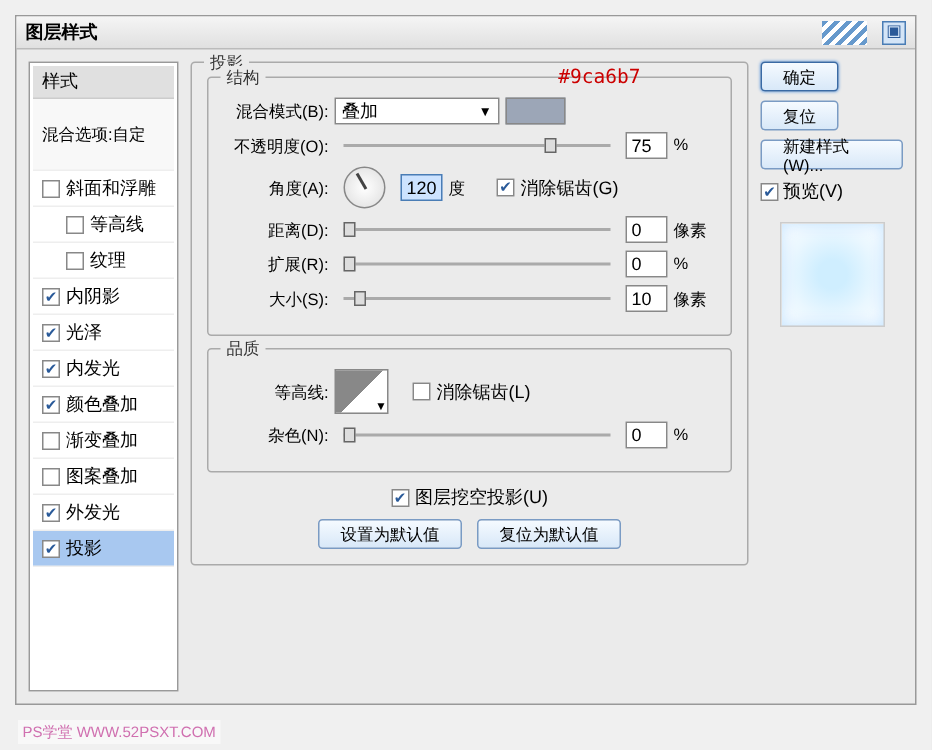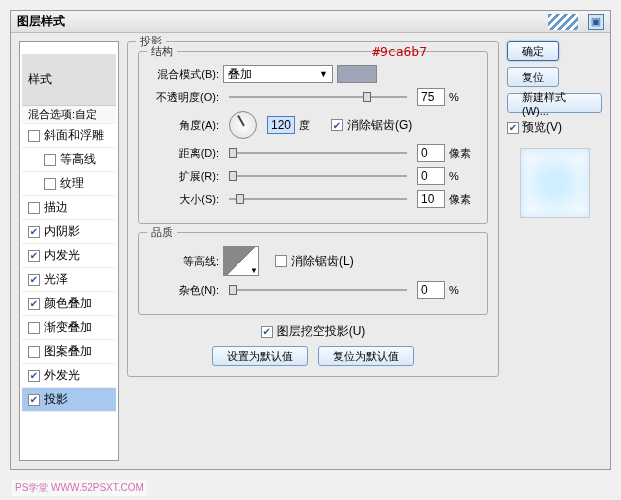--- a/index.html
+++ b/index.html
@@ -5,22 +5,22 @@
 * { box-sizing: border-box; margin: 0; padding: 0; font-family: "Microsoft YaHei", SimSun, sans-serif; font-size: 12px; }
 body { background: #f0f0f0; width: 621px; height: 500px; position: relative; }
 .window { position: absolute; left: 10px; top: 10px; width: 601px; height: 460px; background: #ebebeb; border: 1px solid #999; }
 .titlebar { height: 22px; background: linear-gradient(#f5f5f5,#e0e0e0); border-bottom: 1px solid #bbb; display: flex; align-items: center; padding: 0 6px; justify-content: space-between; }
 .titlebar-left { display: flex; align-items: center; gap: 4px; }
 .title-text { font-weight: bold; }
 .title-deco { width: 30px; height: 16px; background: linear-gradient(135deg,#6699cc 25%,#fff 25%,#fff 50%,#6699cc 50%,#6699cc 75%,#fff 75%); background-size: 8px 8px; margin-right: 6px; }
 .close-btn { width: 16px; height: 16px; border: 1px solid #4a7db5; background: #d4e5f7; color: #2a5a99; text-align: center; line-height: 12px; font-size: 11px; }
 .body { display: flex; padding: 8px; gap: 8px; height: calc(100% - 22px); }
 .sidebar { width: 100px; border: 1px solid #999; background: #fff; padding: 2px; }
-.sidebar-header { background: #e0e0e0; padding: 17px 6px; border-bottom: 1px solid #ccc; margin-top: 10px; }
-.sidebar-sub { padding: 1px 6px; border-bottom: 1px solid #eee; background: #f8f8f8; font-size: 11px; }
+.sidebar-header { background: #e0e0e0; padding: 2px 6px; border-bottom: 1px solid #ccc; }
+.sidebar-sub { padding: 16px 6px; border-bottom: 1px solid #eee; background: #f8f8f8; font-size: 11px; }
 .sidebar-item { padding: 3px 6px; border-bottom: 1px solid #eee; display: flex; align-items: center; gap: 4px; cursor: pointer; }
 .sidebar-item.indent { padding-left: 22px; }
 .sidebar-item.sel { background: #a8c8f0; }
 .checkbox { width: 12px; height: 12px; border: 1px solid #888; background: #fff; display: inline-flex; align-items: center; justify-content: center; font-size: 10px; color: #2a5a99; }
 .checkbox.checked::before { content: "✔"; }
 .main { flex: 1; display: flex; gap: 8px; }
 .center { flex: 1; }
 .fieldset { border: 1px solid #aaa; border-radius: 3px; padding: 8px 10px 10px; margin-bottom: 8px; position: relative; }
 .fieldset > .legend { position: absolute; top: -8px; left: 8px; background: #ebebeb; padding: 0 4px; font-size: 11px; color: #333; }
 .row { display: flex; align-items: center; margin: 5px 0; gap: 4px; }
@@ -70,34 +70,30 @@
           </div>
           <div class="sidebar-item indent">
             <span class="checkbox"></span>
             <span>等高线</span>
           </div>
           <div class="sidebar-item indent">
             <span class="checkbox"></span>
             <span>纹理</span>
           </div>
           <div class="sidebar-item">
-            <span class="checkbox"></span>
-            <span>描边</span>
-          </div>
-          <div class="sidebar-item">
             <span class="checkbox checked"></span>
             <span>内阴影</span>
           </div>
           <div class="sidebar-item">
             <span class="checkbox checked"></span>
+            <span>光泽</span>
+          </div>
+          <div class="sidebar-item">
+            <span class="checkbox checked"></span>
             <span>内发光</span>
-          </div>
-          <div class="sidebar-item">
-            <span class="checkbox checked"></span>
-            <span>光泽</span>
           </div>
           <div class="sidebar-item">
             <span class="checkbox checked"></span>
             <span>颜色叠加</span>
           </div>
           <div class="sidebar-item">
             <span class="checkbox"></span>
             <span>渐变叠加</span>
           </div>
           <div class="sidebar-item">

